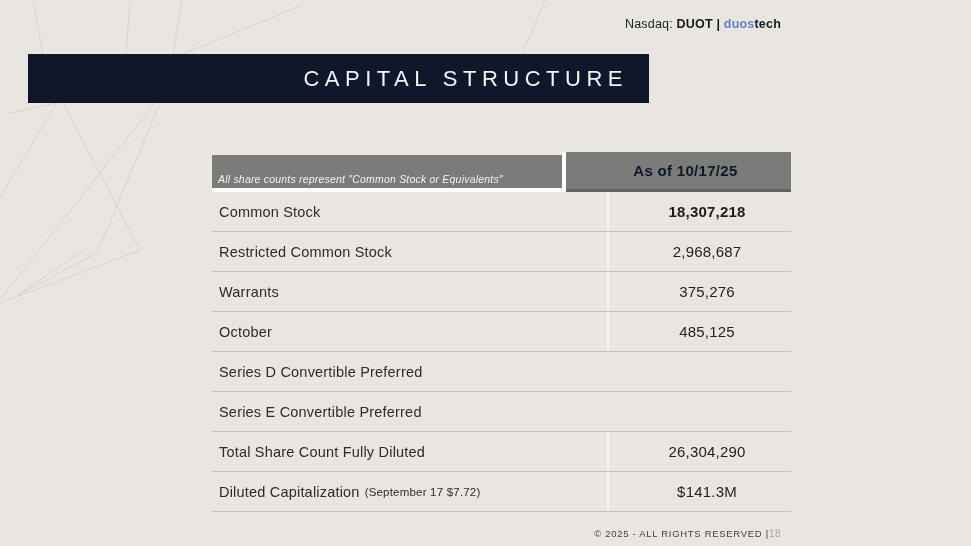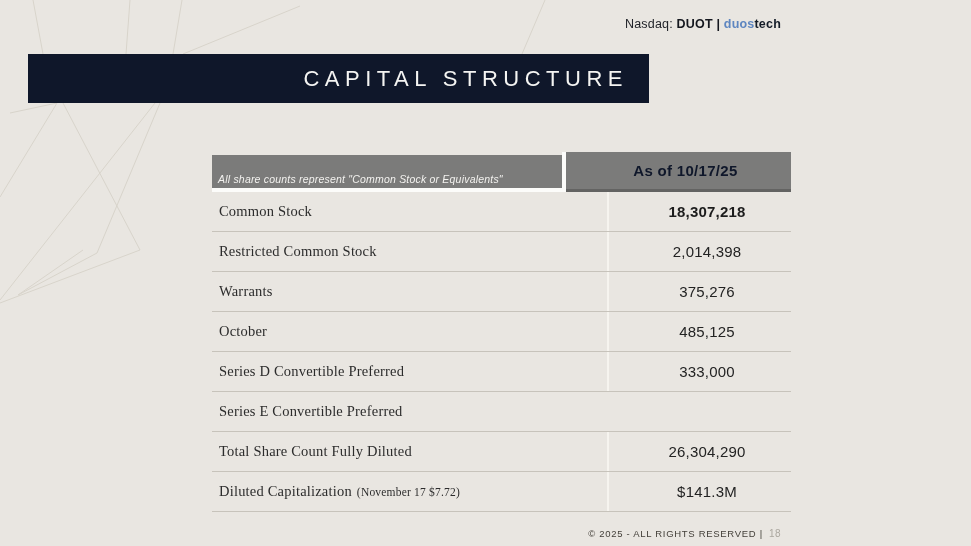--- a/index.html
+++ b/index.html
@@ -57,36 +57,36 @@
   .thead-right .asof{color:#0f172a;font-weight:bold;font-size:15px;letter-spacing:.3px;}
 
   .tbody{width:593px;}
   .trow{
     display:flex;height:39px;border-bottom:1px solid #c7c3bb;
     align-items:stretch;background:#e9e6e1;
   }
   .tlabel{
     width:351px;box-sizing:border-box;padding-left:7px;
     display:flex;align-items:center;
-    font-size:14.5px;color:#2c2c2c;letter-spacing:.2px;white-space:nowrap;font-family:Liberation Serif, serif;
+    font-size:14.5px;color:#2c2c2c;letter-spacing:.2px;white-space:nowrap;
   }
   .tlabel .lnote{font-size:11.5px;margin-left:5px;color:#2c2c2c;}
   .tvalue{
     flex:1;border-left:2px solid #f6f4ef;
     display:flex;align-items:center;justify-content:center;
     font-size:15px;color:#232323;letter-spacing:.2px;margin-left:44px;
   }
   .tvalue.bold{font-weight:bold;color:#1c1c1c;}
 
   
   .footer{
     position:absolute;right:10px;bottom:7px;
     font-size:9.5px;color:#44403a;letter-spacing:.7px;white-space:nowrap;
   }
-  .footer .pagenum{color:#aba79f;font-size:10px;letter-spacing:.5px;margin-left:6px;}
+  .footer .pagenum{color:#aba79f;font-size:10px;letter-spacing:.5px;margin-left:0;}
 </style>
 </head>
 <body>
 
 <div class="slide">
 
   <svg class="bg-lines" viewBox="0 0 971 546" xmlns="http://www.w3.org/2000/svg">
     <g stroke="#d8d4cb" stroke-width="1" fill="none">
       <path d="M33,0 L43,54"></path>
       <path d="M130,0 L126,54"></path>
@@ -127,55 +127,54 @@
         <div class="trow">
           <div class="tlabel">
             <span>Common Stock</span>
           </div>
           <div class="tvalue bold">18,307,218</div>
         </div>
         <div class="trow">
           <div class="tlabel">
             <span>Restricted Common Stock</span>
           </div>
-          <div class="tvalue">2,014,398</div>
+          <div class="tvalue">2,968,687</div>
         </div>
         <div class="trow">
           <div class="tlabel">
             <span>Warrants</span>
           </div>
           <div class="tvalue">375,276</div>
         </div>
         <div class="trow">
           <div class="tlabel">
             <span>October</span>
           </div>
           <div class="tvalue">485,125</div>
         </div>
         <div class="trow">
           <div class="tlabel">
             <span>Series D Convertible Preferred</span>
           </div>
-          <div class="tvalue">333,000</div>
         </div>
         <div class="trow">
           <div class="tlabel">
             <span>Series E Convertible Preferred</span>
           </div>
         </div>
         <div class="trow">
           <div class="tlabel">
             <span>Total Share Count Fully Diluted</span>
           </div>
           <div class="tvalue">26,304,290</div>
         </div>
         <div class="trow">
           <div class="tlabel">
             <span>Diluted Capitalization</span>
-            <span class="lnote">(November 17 $7.72)</span>
+            <span class="lnote">(September 17 $7.72)</span>
           </div>
           <div class="tvalue">$141.3M</div>
         </div>
       </div>
   </div>
 
   <div class="footer">
     <span>© 2025 - ALL RIGHTS RESERVED |</span><span class="pagenum">18</span>
   </div>
 

